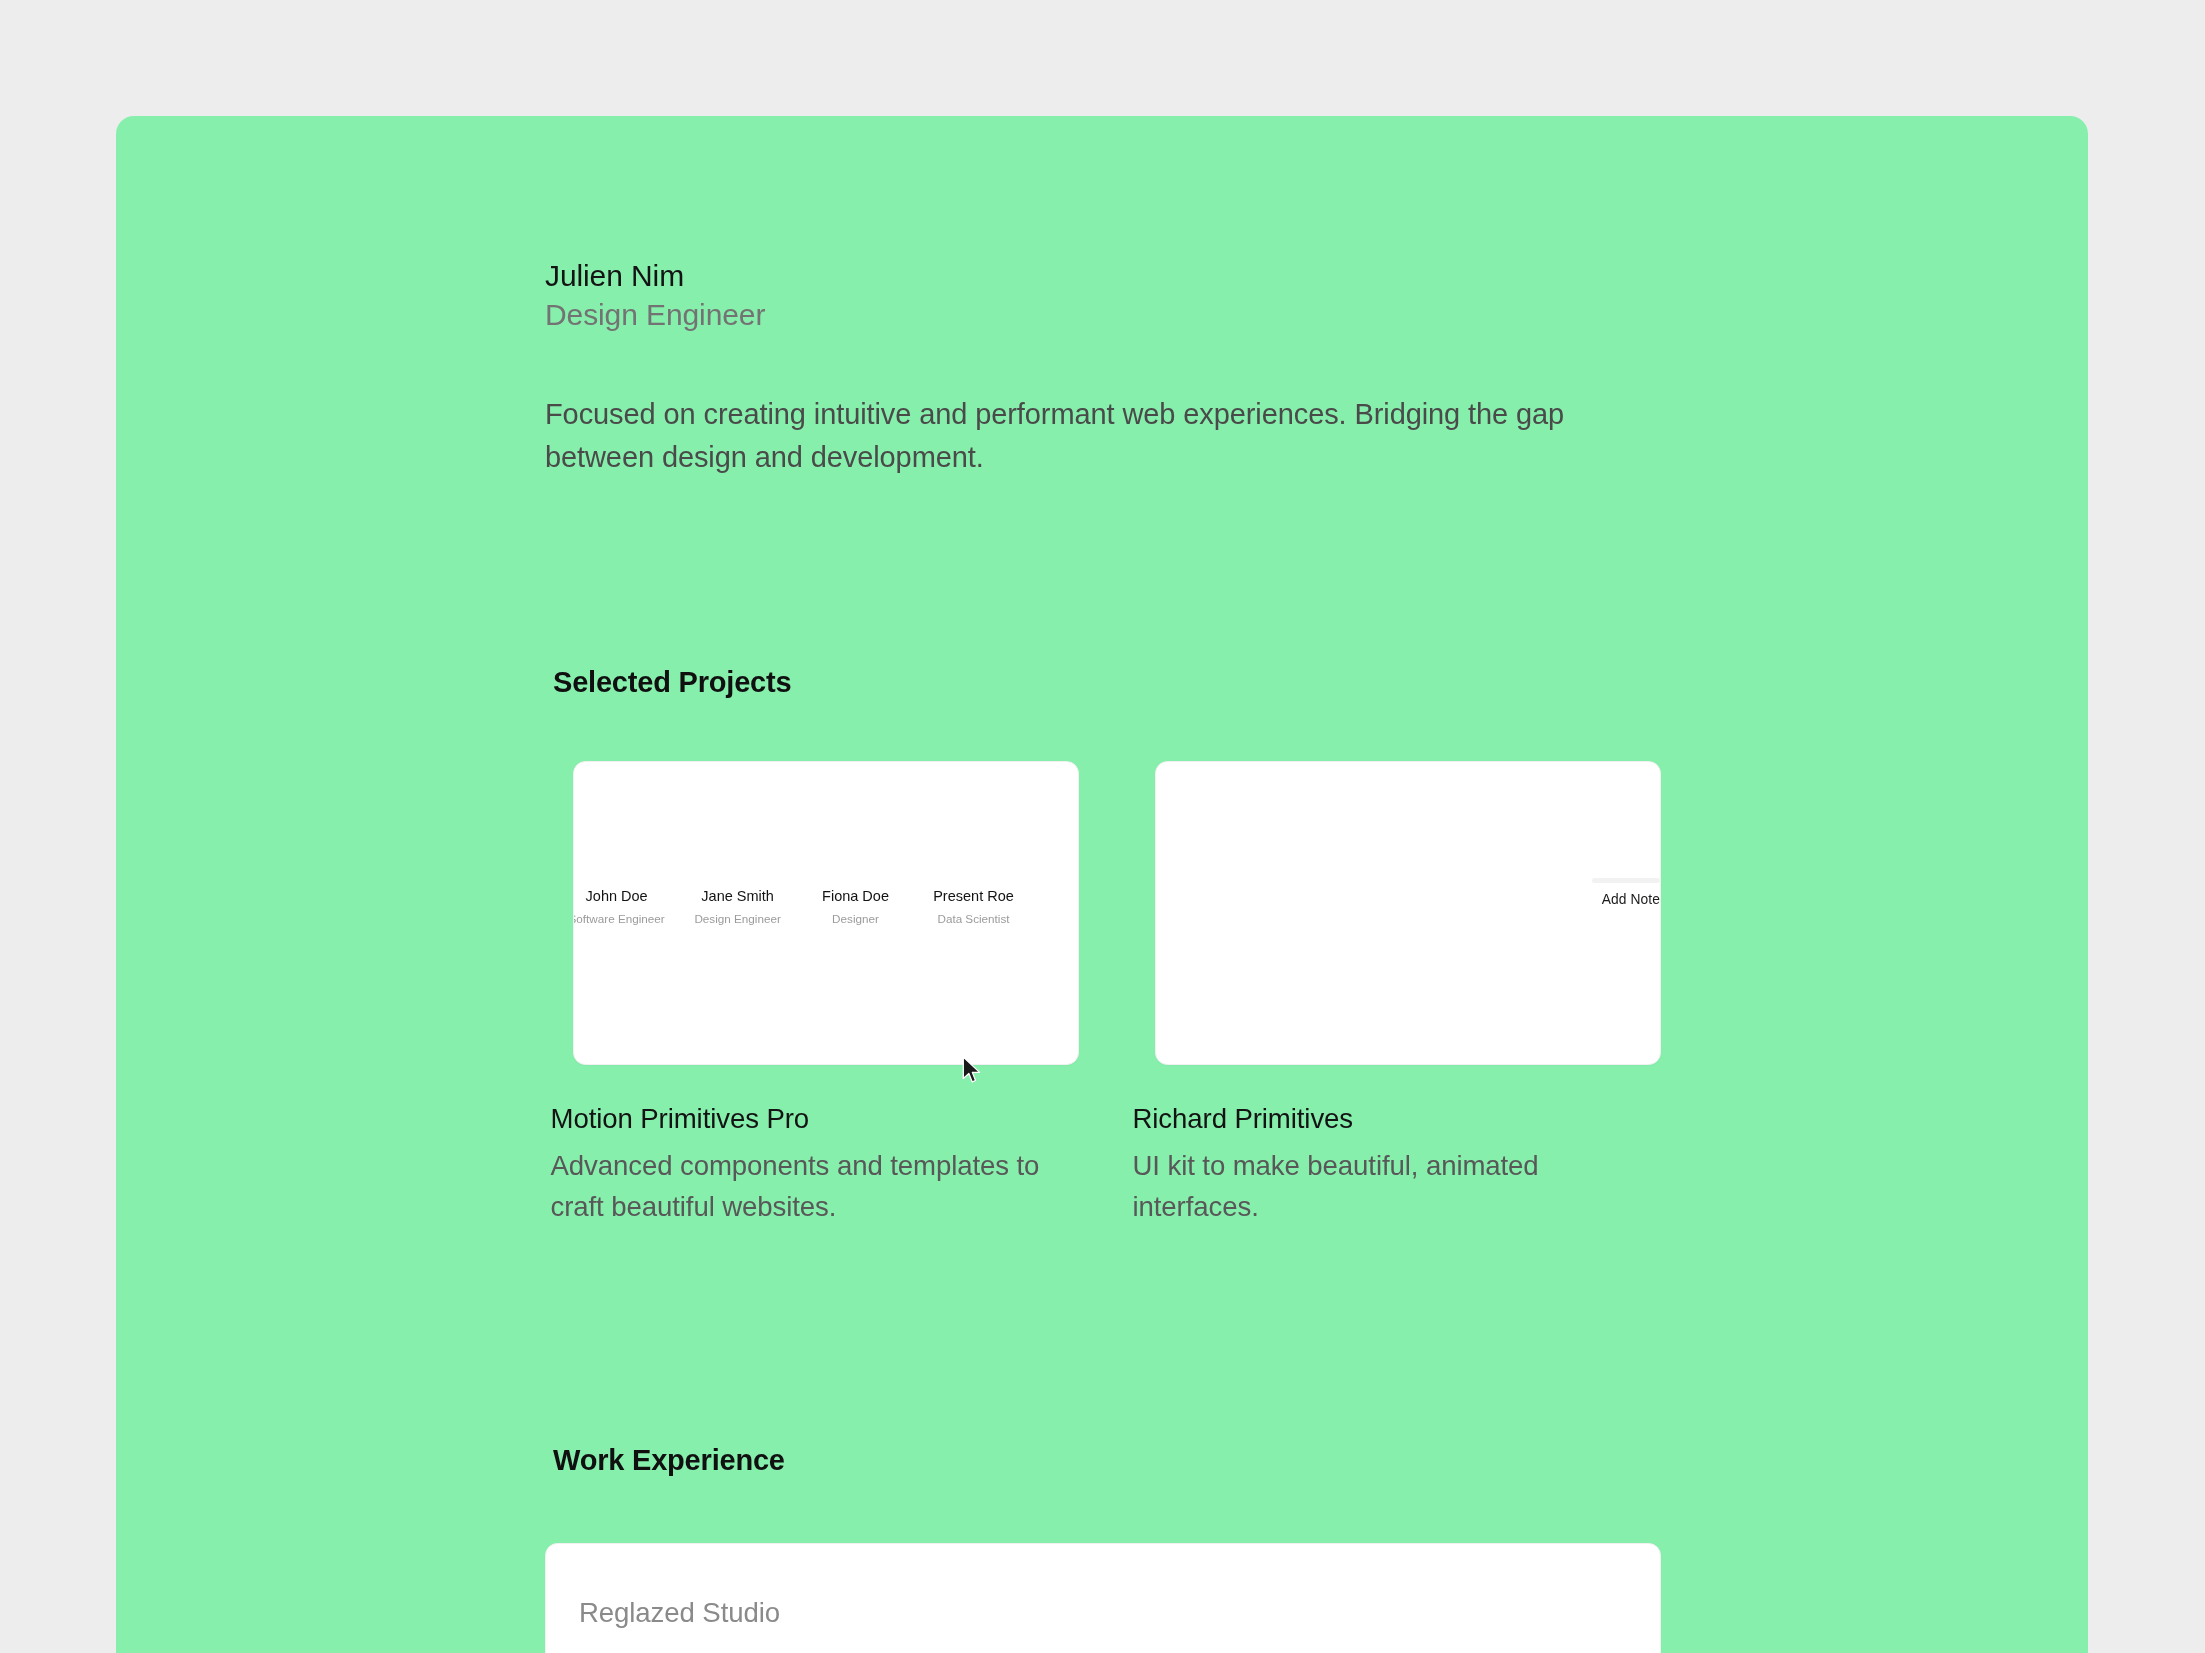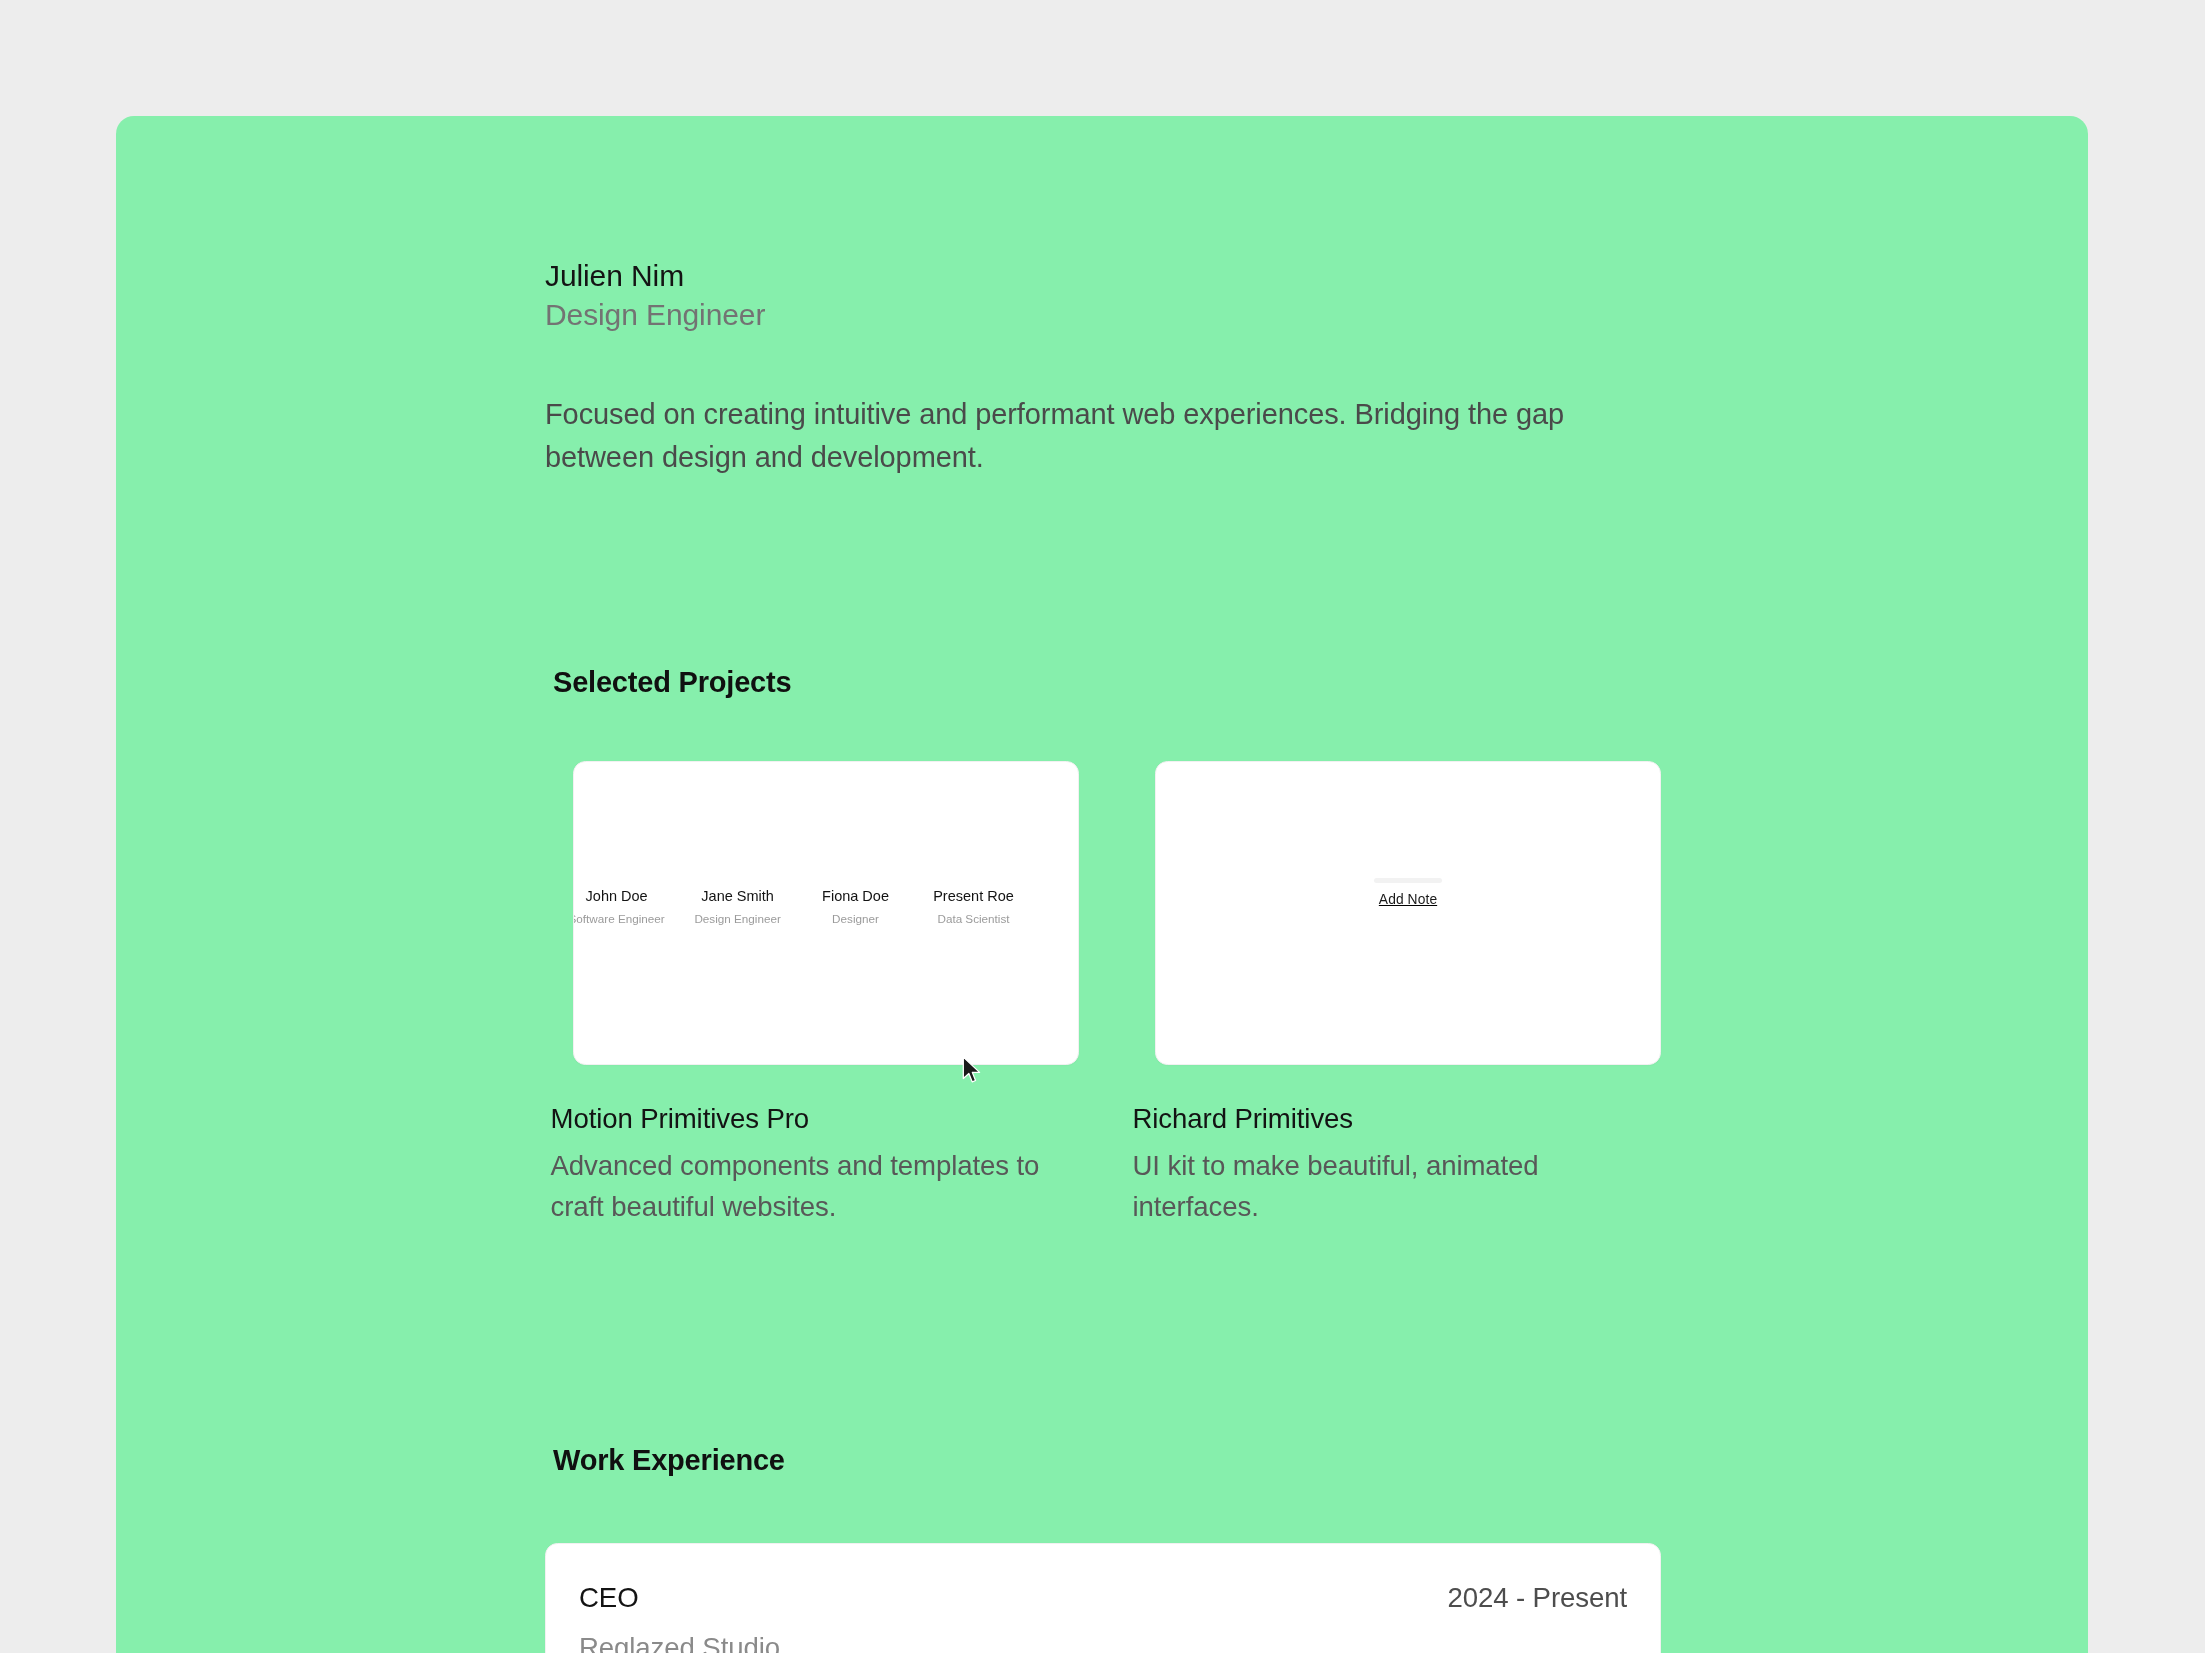--- a/index.html
+++ b/index.html
@@ -141,22 +141,21 @@
     white-space: nowrap;
   }
 
   
   .add-note-wrap {
     position: absolute;
     left: 0; right: 0;
     top: 116px;
     display: flex;
     flex-direction: column;
-    align-items: center;
-    text-decoration: underline;
+    align-items: flex-end;
   }
   .add-note-bar {
     width: 68px;
     height: 4.8px;
     border-radius: 2.8px;
     background: #f2f2f2;
     margin-bottom: 8.3px;
   }
   .add-note-label {
     font-size: 13.8px;
@@ -291,24 +290,20 @@
         </article>
 
       </div>
     </section>
 
     <section id="experience-section">
       <h2 class="section-heading">Work Experience</h2>
 
       <div class="exp-list">
         <div class="exp-card">
-          <div class="exp-row">
-            <div class="exp-role">CEO</div>
-            <div class="exp-period">2024 - Present</div>
-          </div>
           <div class="exp-company">Reglazed Studio</div>
         </div>
 
       </div>
     </section>
 
   </div>
 
   <svg id="cursor" viewBox="0 0 20 26">
     <path d="M1 1 L1 19.5 L5.8 15.2 L8.7 22.4 L11.6 21.2 L8.8 14.2 L15.1 14.2 Z" fill="#1a1a1a" stroke="#ffffff" stroke-width="1.1" stroke-linejoin="round"></path>

